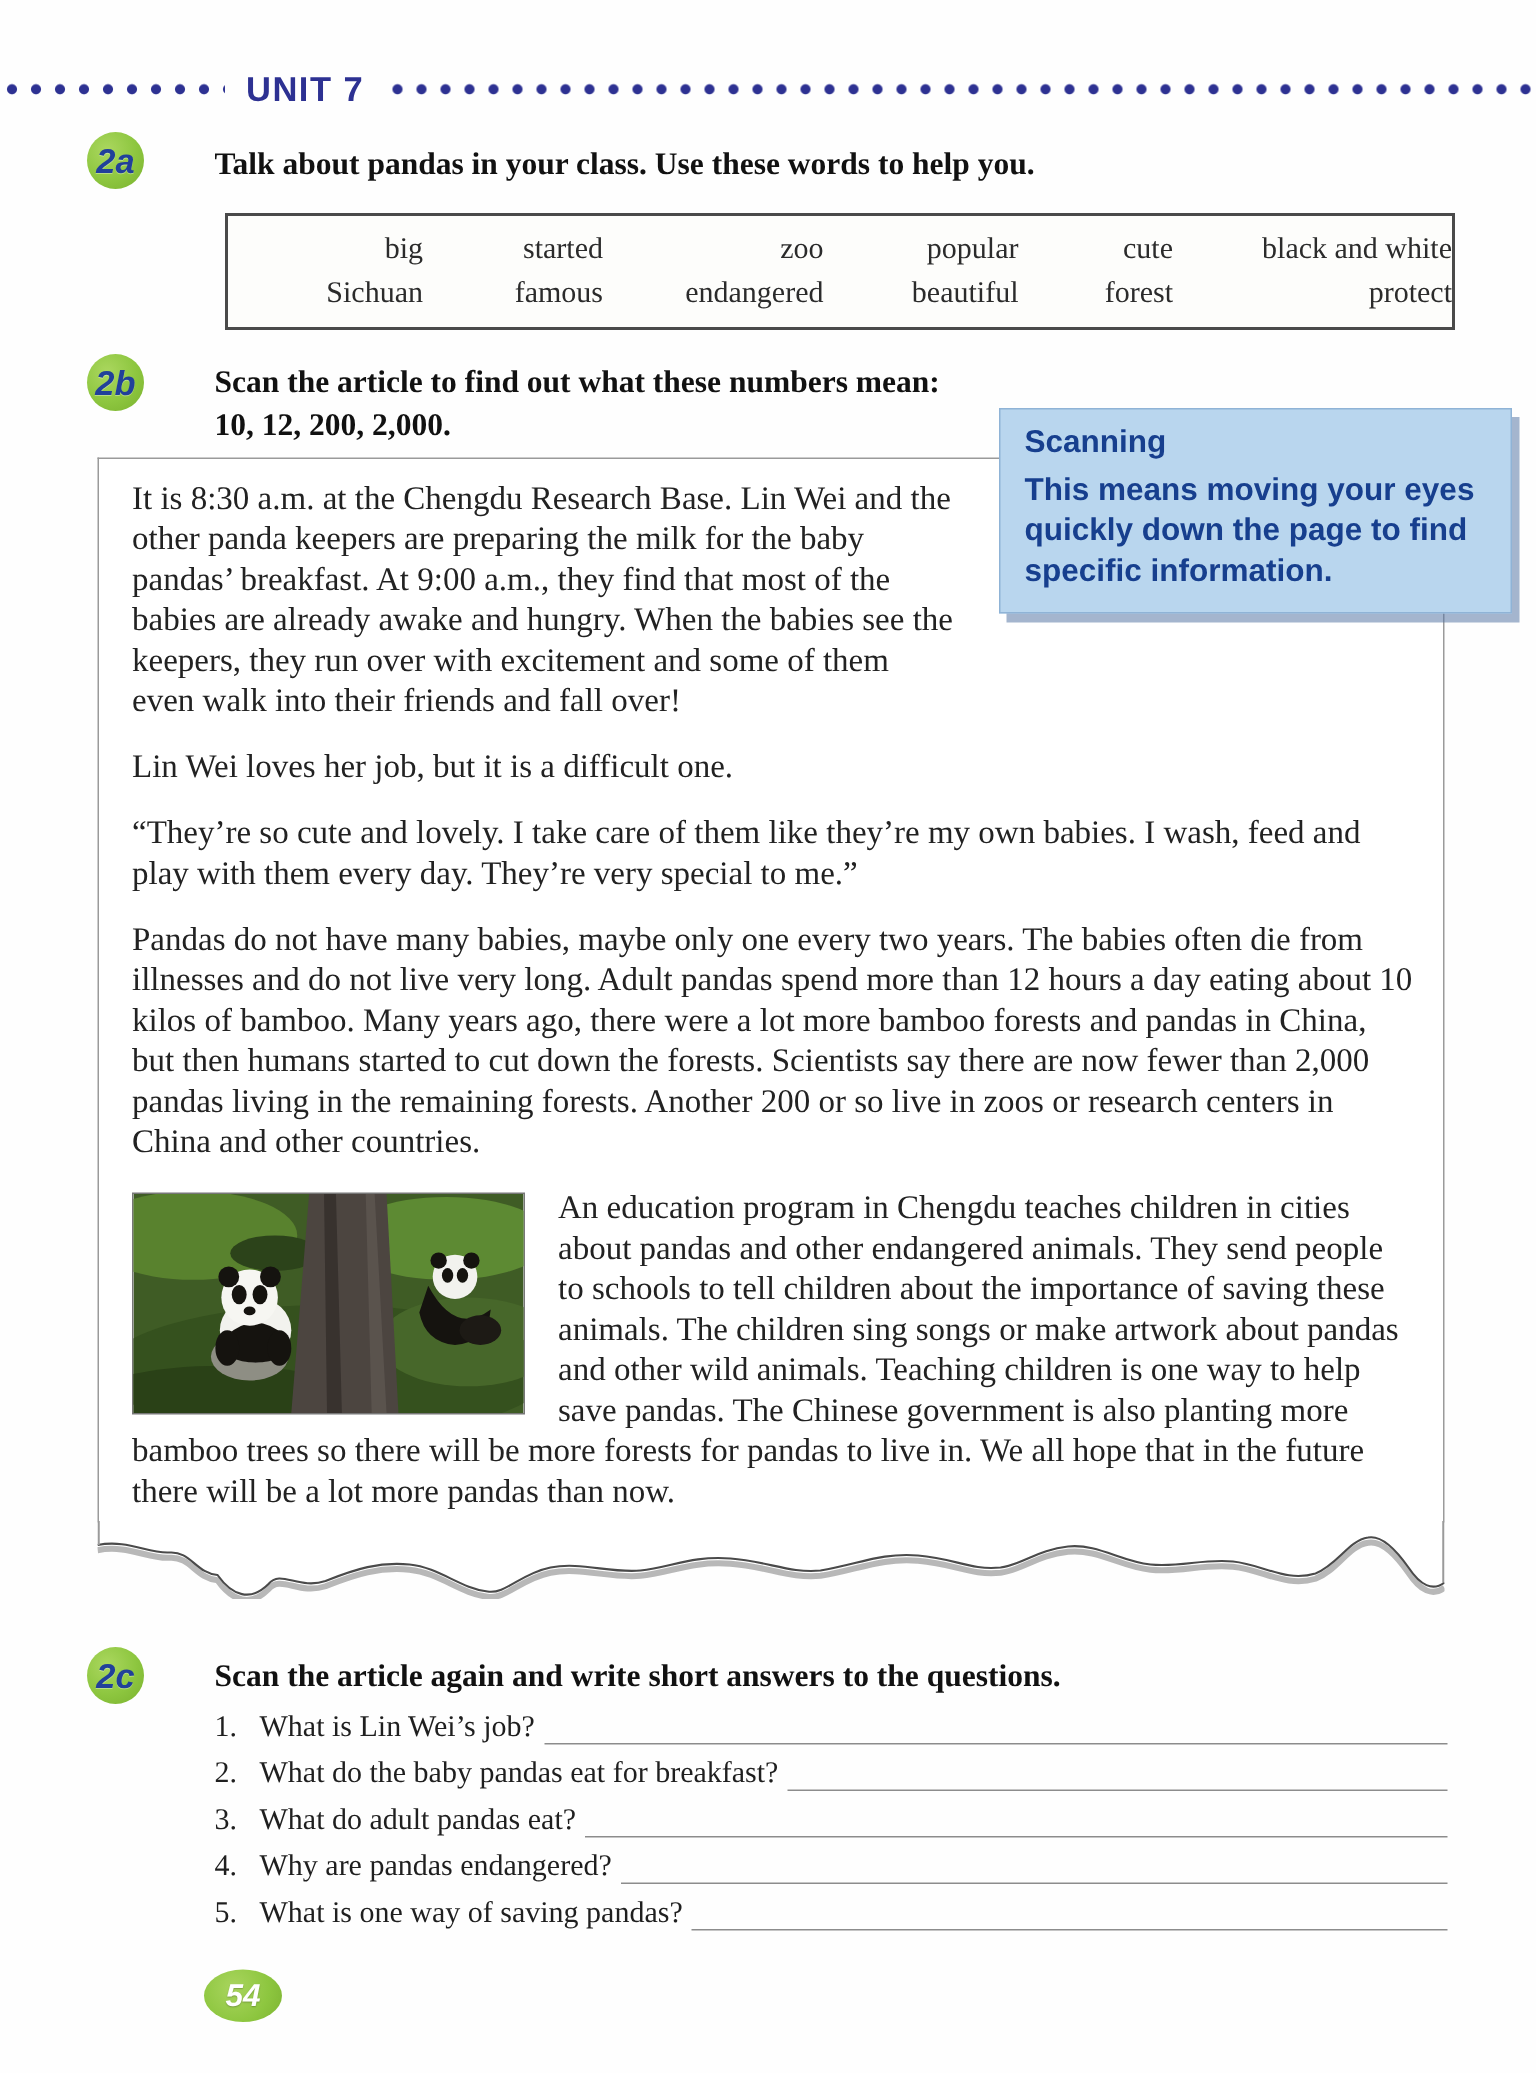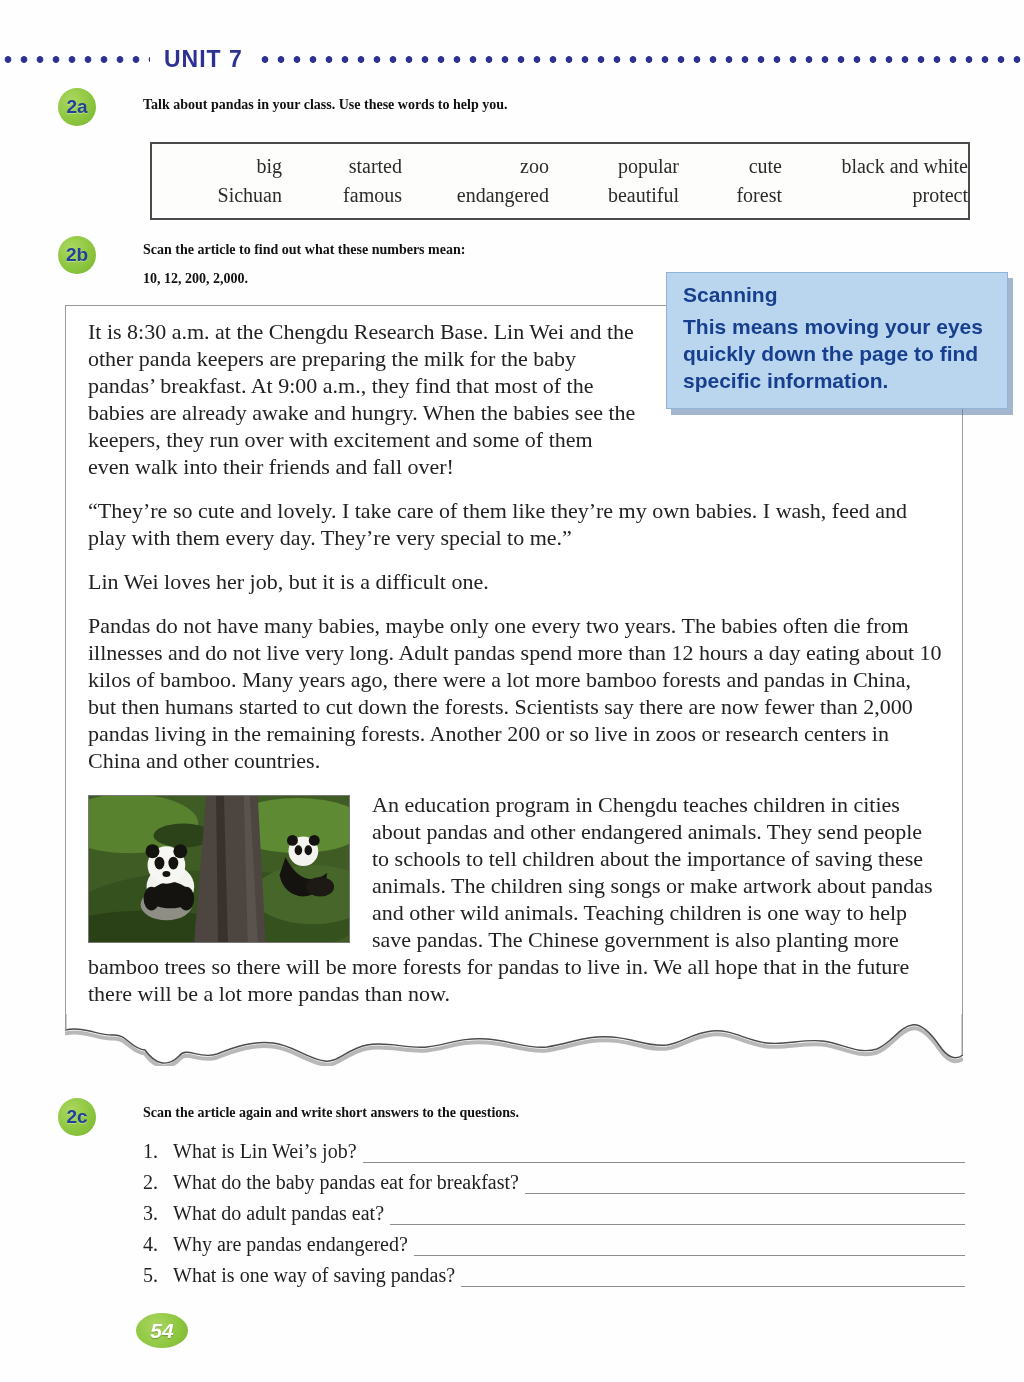--- a/index.html
+++ b/index.html
@@ -14,25 +14,25 @@
         background-size:16px 9px;background-repeat:repeat-x;background-position:left center;}
   .dots-left{width:150px;}
   .dots-right{flex:1;}
   .unit-label{font-family:"Liberation Sans",sans-serif;font-weight:800;font-size:23px;
               color:#2d3192;letter-spacing:1px;white-space:nowrap;}
   
   .badge{
     position:absolute;width:38px;height:38px;border-radius:50%;
     background:radial-gradient(circle at 35% 32%, #aBd75f 0%, #8dc63f 55%, #79b12e 100%);
     display:flex;align-items:center;justify-content:center;
-    font-family:"Liberation Sans",sans-serif;font-weight:800;
-    font-size:19px;color:#21409a;text-shadow:0 1px 0 rgba(255,255,255,.35);
-  }
-  
-  .sec-title{position:absolute;font-weight:700;font-size:14px;color:#111;}
+    font-family:"Liberation Sans",sans-serif;font-weight:800;font-style:italic;
+    font-size:23px;color:#21409a;text-shadow:0 1px 0 rgba(255,255,255,.35);
+  }
+  
+  .sec-title{position:absolute;font-weight:700;font-size:21px;color:#111;}
   
   .word-box{
     position:absolute;left:150px;top:142px;width:820px;height:78px;
     border:2px solid #4a4a4a;background:#fdfdfb;box-sizing:border-box;
     display:grid;grid-template-columns:116px 120px 147px 130px 103px 1fr;
     align-content:center;row-gap:6px;padding:4px 0 4px 14px;
     font-size:20px;color:#2b2b2b;
   }
   .word-box span{white-space:nowrap;text-align:right;}
   
@@ -110,22 +110,22 @@
 
   <div class="scanning-box">
     <div class="scanning-title">Scanning</div>
     <div class="scanning-body">This means moving your eyes quickly down the page to find specific information.</div>
   </div>
 
   <div class="article">
     <div class="article-body">
       <div class="scan-spacer"></div>
       <p>It is 8:30 a.m. at the Chengdu Research Base. Lin Wei and the other panda keepers are preparing the milk for the baby pandas’ breakfast. At 9:00 a.m., they find that most of the babies are already awake and hungry. When the babies see the keepers, they run over with excitement and some of them even walk into their friends and fall over!</p>
+      <p>Lin Wei loves her job, but it is a difficult one.</p>
       <p>“They’re so cute and lovely. I take care of them like they’re my own babies.  I wash, feed and play with them every day. They’re very special to me.”</p>
-      <p>Lin Wei loves her job, but it is a difficult one.</p>
       <p>Pandas do not have many babies, maybe only one every two years. The babies often die from illnesses and do not live very long. Adult pandas spend more than 12 hours a day eating about 10 kilos of bamboo. Many years ago, there were a lot more bamboo forests and pandas in China, but then humans started to cut down the forests. Scientists say there are now fewer than 2,000 pandas living in the remaining forests. Another 200 or so live in zoos or research centers in China and other countries.</p>
       <div style="overflow:visible;">
 
         <svg class="panda-photo" viewBox="0 0 262 148" preserveAspectRatio="none" aria-hidden="true">
           <rect x="0" y="0" width="262" height="148" fill="#3f5c25"></rect>
           <ellipse cx="40" cy="28" rx="70" ry="30" fill="#59822e"></ellipse>
           <ellipse cx="210" cy="30" rx="70" ry="28" fill="#5d8a33"></ellipse>
           <ellipse cx="130" cy="120" rx="150" ry="45" fill="#35511e"></ellipse>
           <ellipse cx="60" cy="138" rx="90" ry="22" fill="#2a4117"></ellipse>
           <ellipse cx="225" cy="100" rx="60" ry="30" fill="#47672a"></ellipse>

